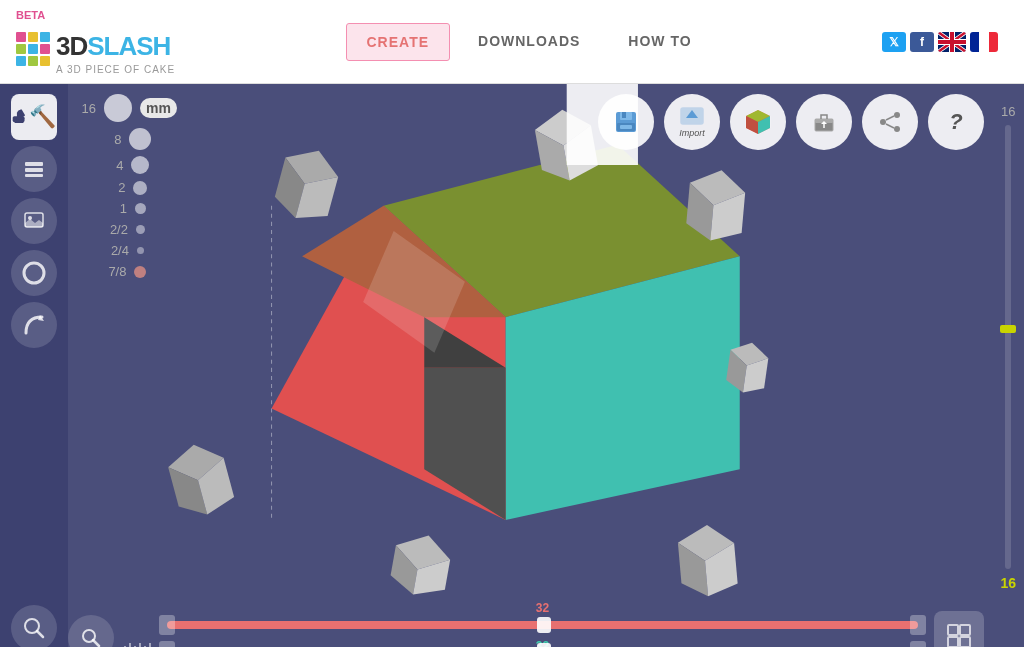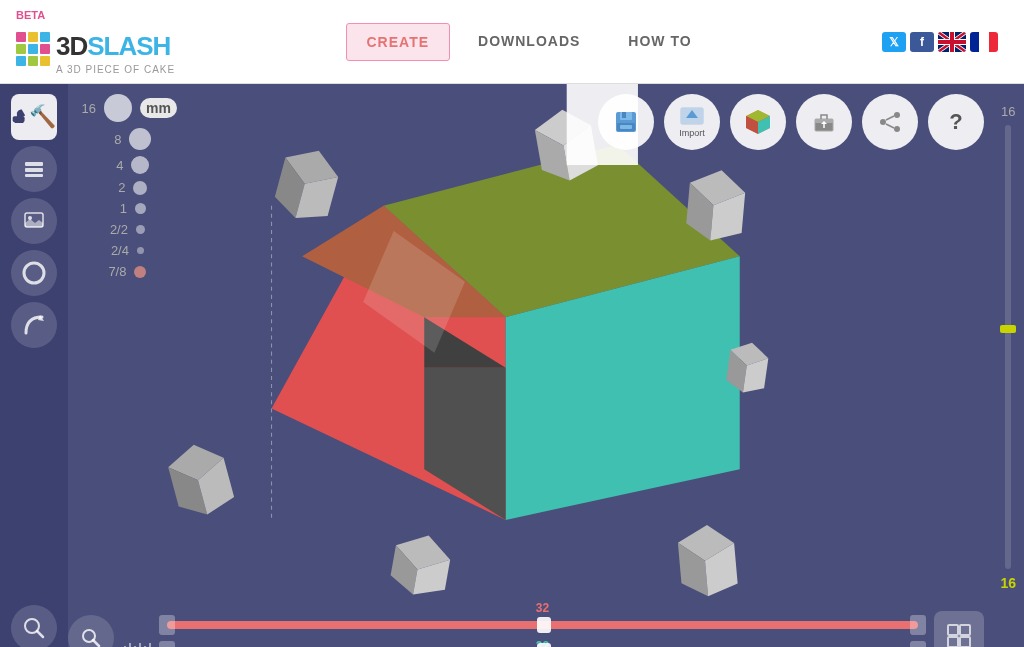--- a/index.html
+++ b/index.html
@@ -74,21 +74,21 @@
     .size-row { display: flex; align-items: center; gap: 8px; }
     .size-label { color: #aaa; font-size: 13px; min-width: 28px; text-align: right; }
     .size-dot { border-radius: 50%; background: rgba(255,255,255,0.4); }
     #mm-badge {
       background: #e8e8e8; color: #555; font-size: 14px; font-weight: bold;
       padding: 2px 6px; border-radius: 10px;
     }
 
     
     #top-toolbar {
-      position: absolute; top: 10px; right: 40px; display: flex; gap: 10px; align-items: center; z-index: 10;
+      position: absolute; top: 10px; right: 40px; display: flex; gap: 10px; align-items: center; z-index: 10; font-style: italic;
     }
     .top-btn {
       width: 56px; height: 56px; border-radius: 50%; background: rgba(255,255,255,0.9);
       display: flex; flex-direction: column; align-items: center; justify-content: center;
       cursor: pointer; font-size: 10px; color: #555; gap: 2px;
     }
 
     
     #bottom-bar {
       position: absolute; bottom: 0; left: 68px; right: 40px; height: 60px;

